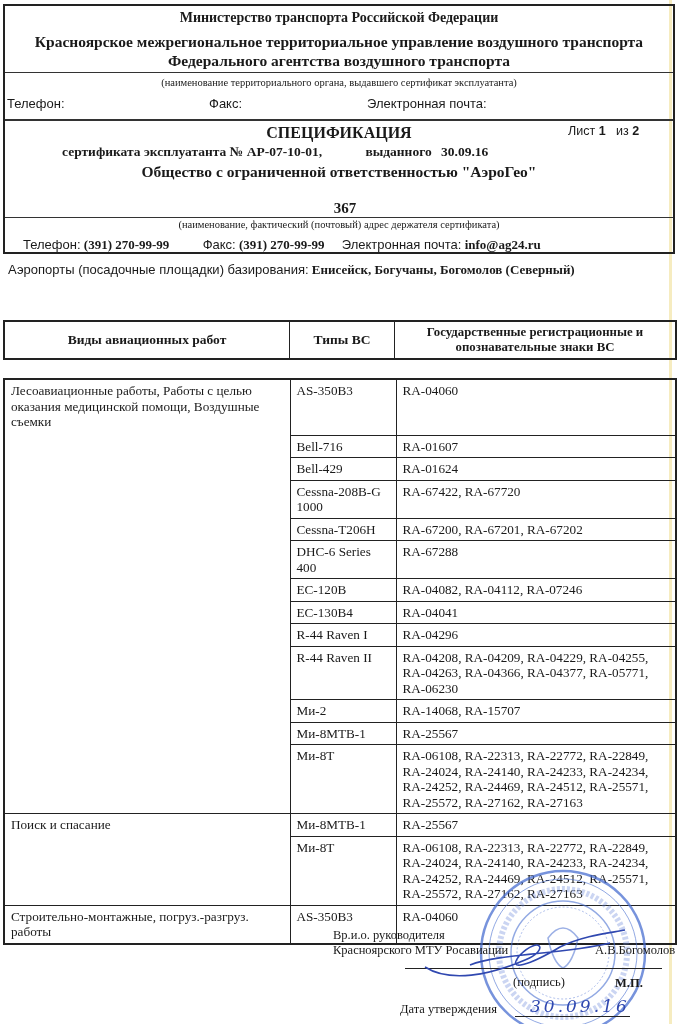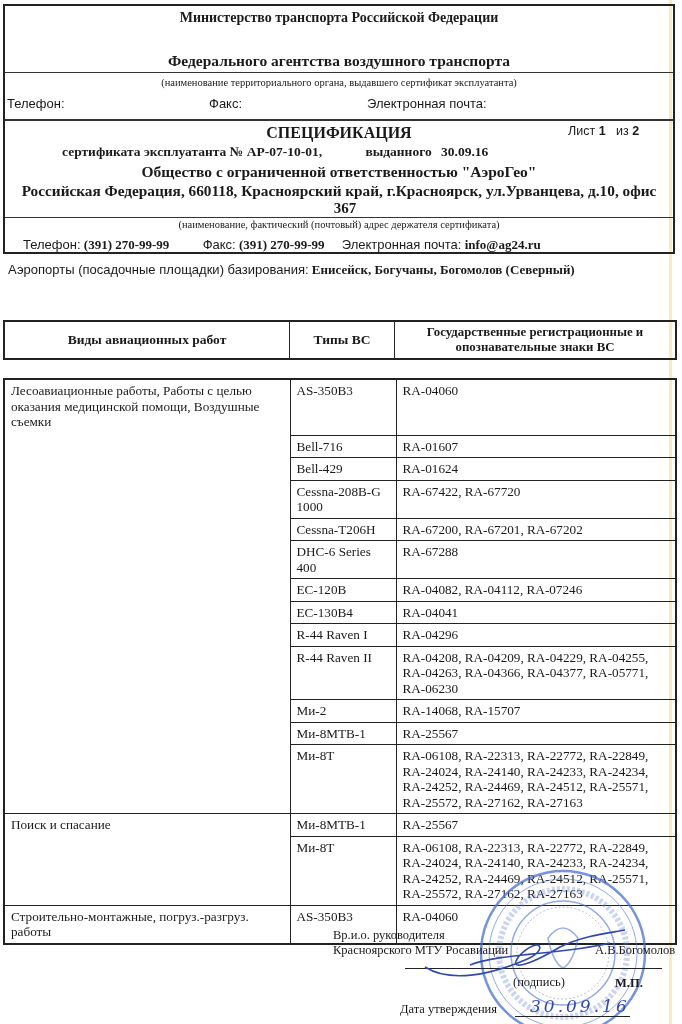--- a/index.html
+++ b/index.html
@@ -21,20 +21,21 @@
   th { font-weight:bold; vertical-align:middle; text-align:center; font-size:13.5px; }
   .outer { border:2px solid #222; }
 </style>
 </head>
 <body>
 
 <div class="yellow-strip"></div>
 
 <div class="hdr-box">
   <div class="abs center bold" style="left:0;right:0;top:4px;font-size:14px;">Министерство транспорта Российской Федерации</div>
+  <div class="abs center bold" style="left:0;right:0;top:27px;font-size:15.5px;">Красноярское межрегиональное территориальное управление воздушного транспорта</div>
   <div class="abs center bold" style="left:0;right:0;top:46px;font-size:15.5px;">Федерального агентства воздушного транспорта</div>
   <div class="hline" style="top:66px;"></div>
   <div class="abs center" style="left:0;right:0;top:71px;font-size:10.5px;">(наименование территориального органа, выдавшего сертификат эксплуатанта)</div>
   <div class="abs sans" style="left:2px;top:90px;font-size:13px;">Телефон:</div>
   <div class="abs sans" style="left:204px;top:90px;font-size:13px;">Факс:</div>
   <div class="abs sans" style="left:362px;top:90px;font-size:13px;">Электронная почта:</div>
   <div class="hline" style="top:113px;border-top-width:2px;"></div>
 
   <div class="abs center bold" style="left:0;right:0;top:118px;font-size:16px;">СПЕЦИФИКАЦИЯ</div>
   <div class="abs sans" style="left:563px;top:118px;font-size:12.5px;">
@@ -42,21 +43,20 @@
     <b>1</b>
     &nbsp;&nbsp;<span>из</span>
     <b>2</b>
   </div>
   <div class="abs bold" style="left:57px;top:138px;font-size:13.5px;">
     <span>сертификата эксплуатанта № АР-07-10-01,</span>
     <span style="margin-left:40px;">выданного</span>
     <span style="margin-left:6px;">30.09.16</span>
   </div>
   <div class="abs center bold" style="left:0;right:0;top:157px;font-size:15.5px;">Общество с ограниченной ответственностью "АэроГео"</div>
-  <div class="abs center bold" style="left:0;right:0;top:176px;font-size:15.3px;">Российская Федерация, 660118, Красноярский край, г.Красноярск, ул.Урванцева, д.10, офис</div>
   <div class="abs center bold" style="left:0;right:0;top:194px;font-size:15px;padding-left:12px;">367</div>
   <div class="hline" style="top:211px;"></div>
   <div class="abs center" style="left:0;right:0;top:213px;font-size:10.5px;">(наименование, фактический (почтовый) адрес держателя сертификата)</div>
   <div class="abs" style="left:18px;top:231px;font-size:13px;">
     <span class="sans">Телефон:</span>
     <b>(391) 270-99-99</b>
     <span class="sans" style="margin-left:30px;">Факс:</span>
     <b>(391) 270-99-99</b>
     <span class="sans" style="margin-left:14px;">Электронная почта:</span>
     <b>info@ag24.ru</b>

